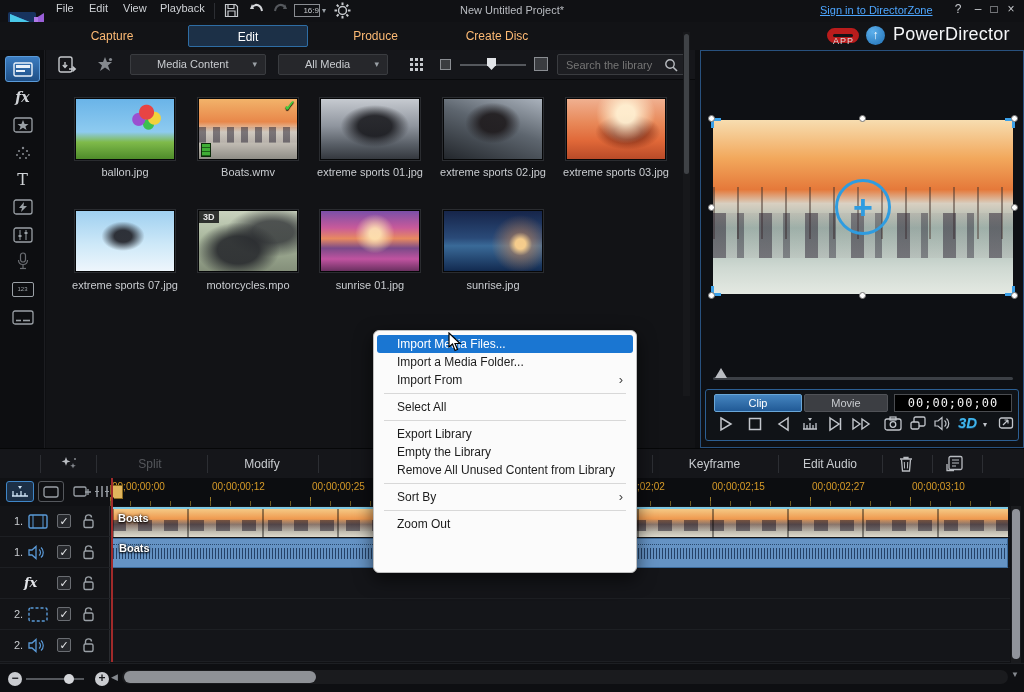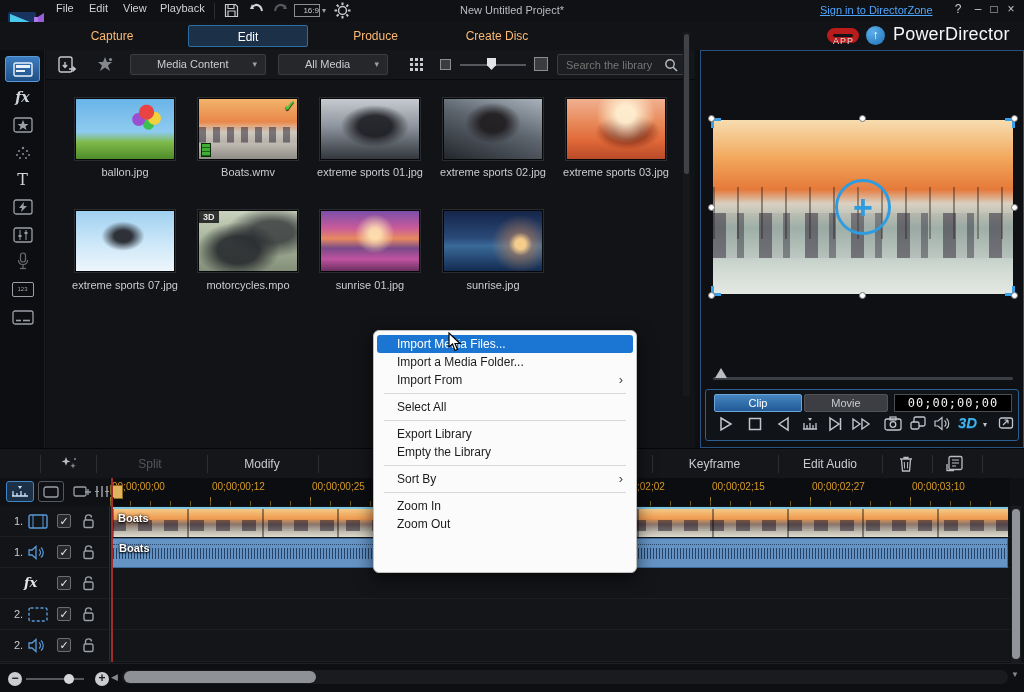--- a/index.html
+++ b/index.html
@@ -681,27 +681,27 @@
     <div class="cm-item">Import a Media Folder...</div>
     <div class="cm-item">
       <span>Import From</span>
       <span class="cm-arrow">›</span>
     </div>
     <div class="cm-sep"></div>
     <div class="cm-item">Select All</div>
     <div class="cm-sep"></div>
     <div class="cm-item">Export Library</div>
     <div class="cm-item">Empty the Library</div>
+    <div class="cm-item">Remove All Unused Content from Library</div>
     <div class="cm-sep"></div>
     <div class="cm-item">
       <span>Sort By</span>
       <span class="cm-arrow">›</span>
     </div>
     <div class="cm-sep"></div>
-    <div class="cm-item">Zoom In</div>
     <div class="cm-item">Zoom Out</div>
   </div>
 
   <div id="cursor" class="abs">
     <svg width="14" height="20" viewBox="0 0 14 20">
         <path d="M1 1 L1 15 L4.5 12 L7 18.5 L9.5 17.5 L7 11.5 L12 11.5 Z" fill="#fff" stroke="#000" stroke-width="1.2"></path>
       </svg>
   </div>
 
 </div>

